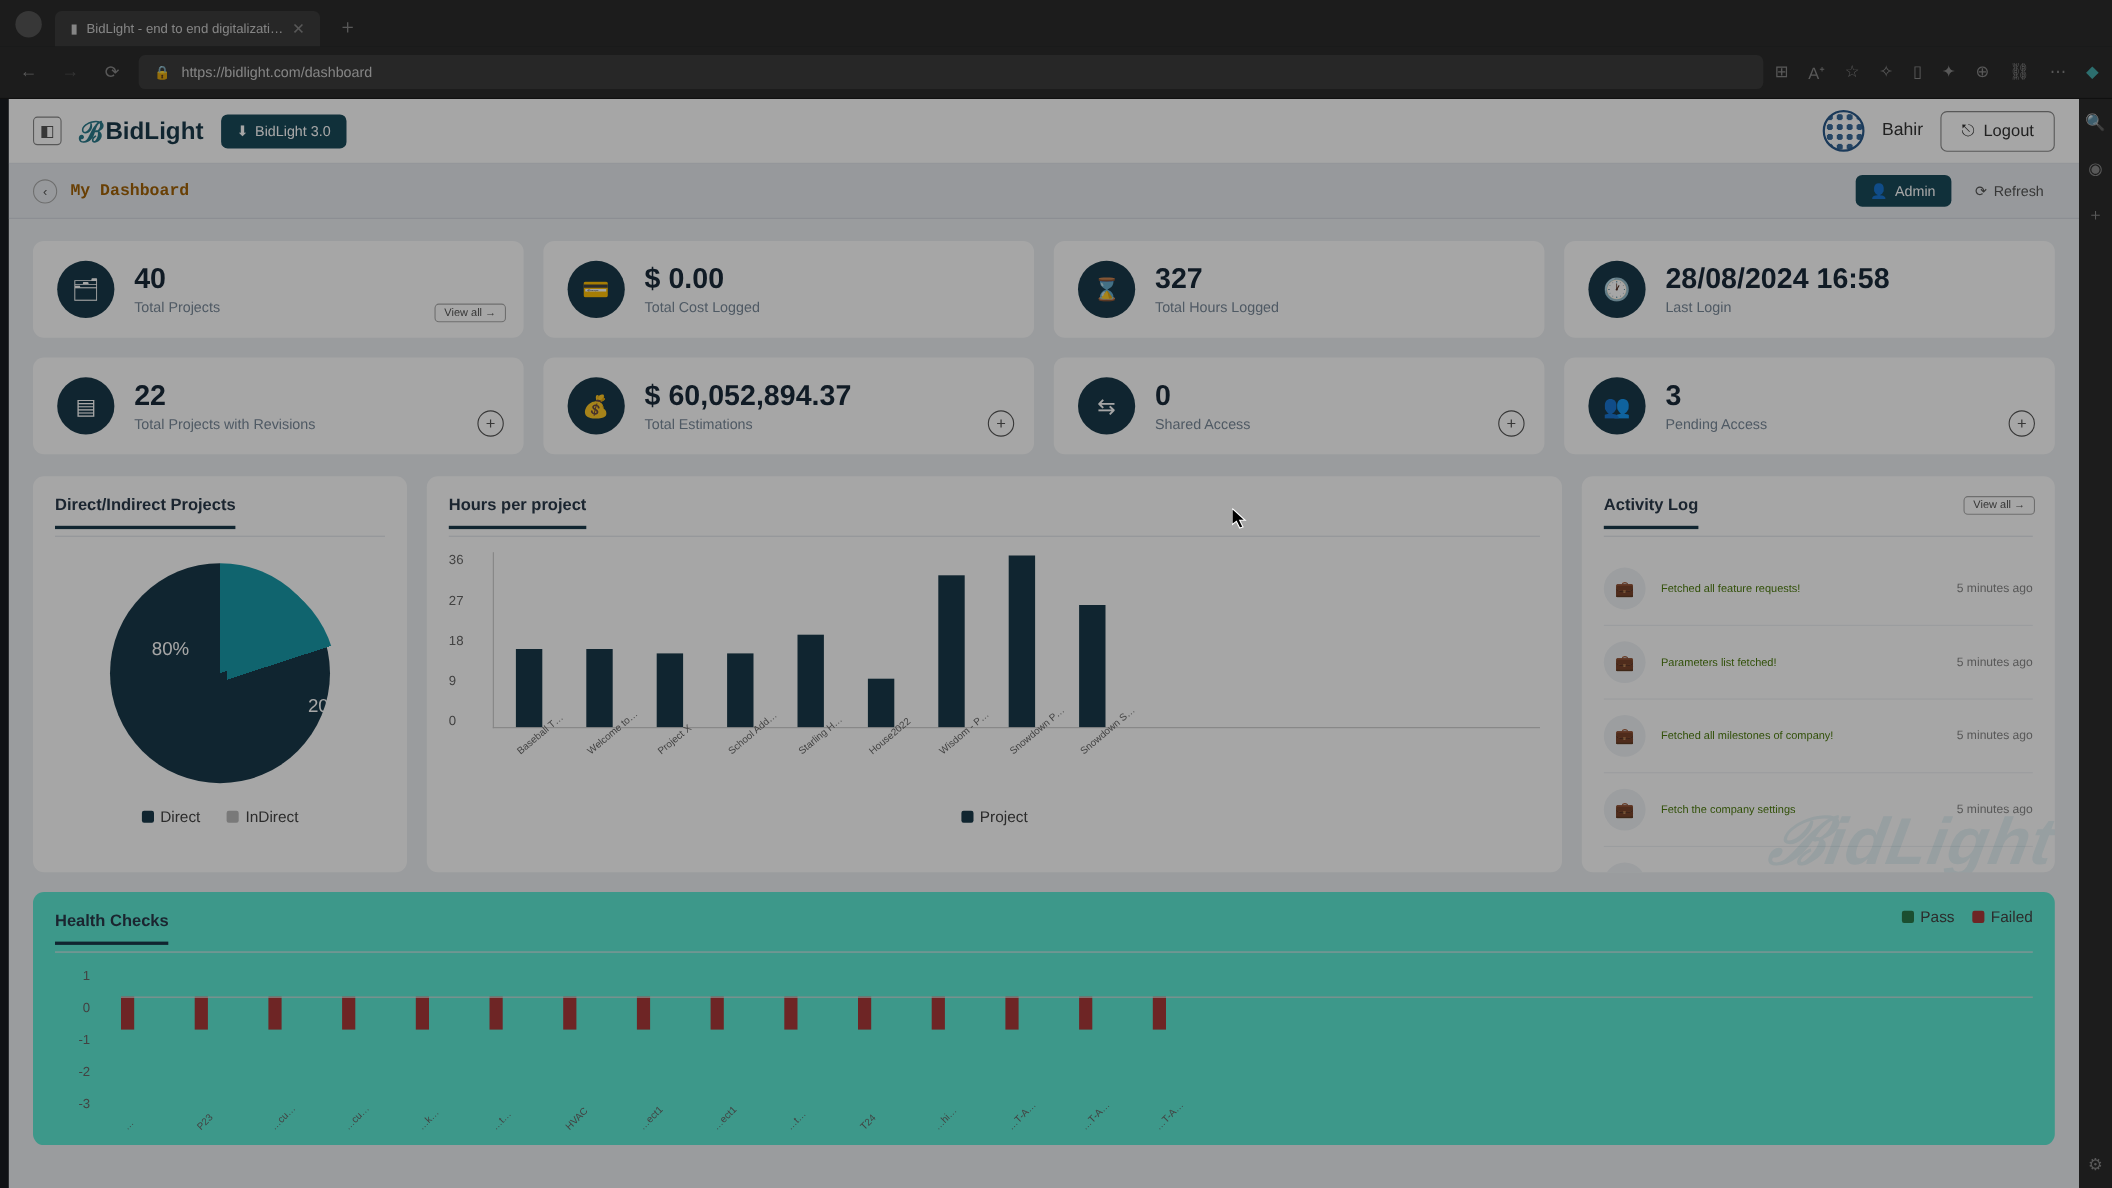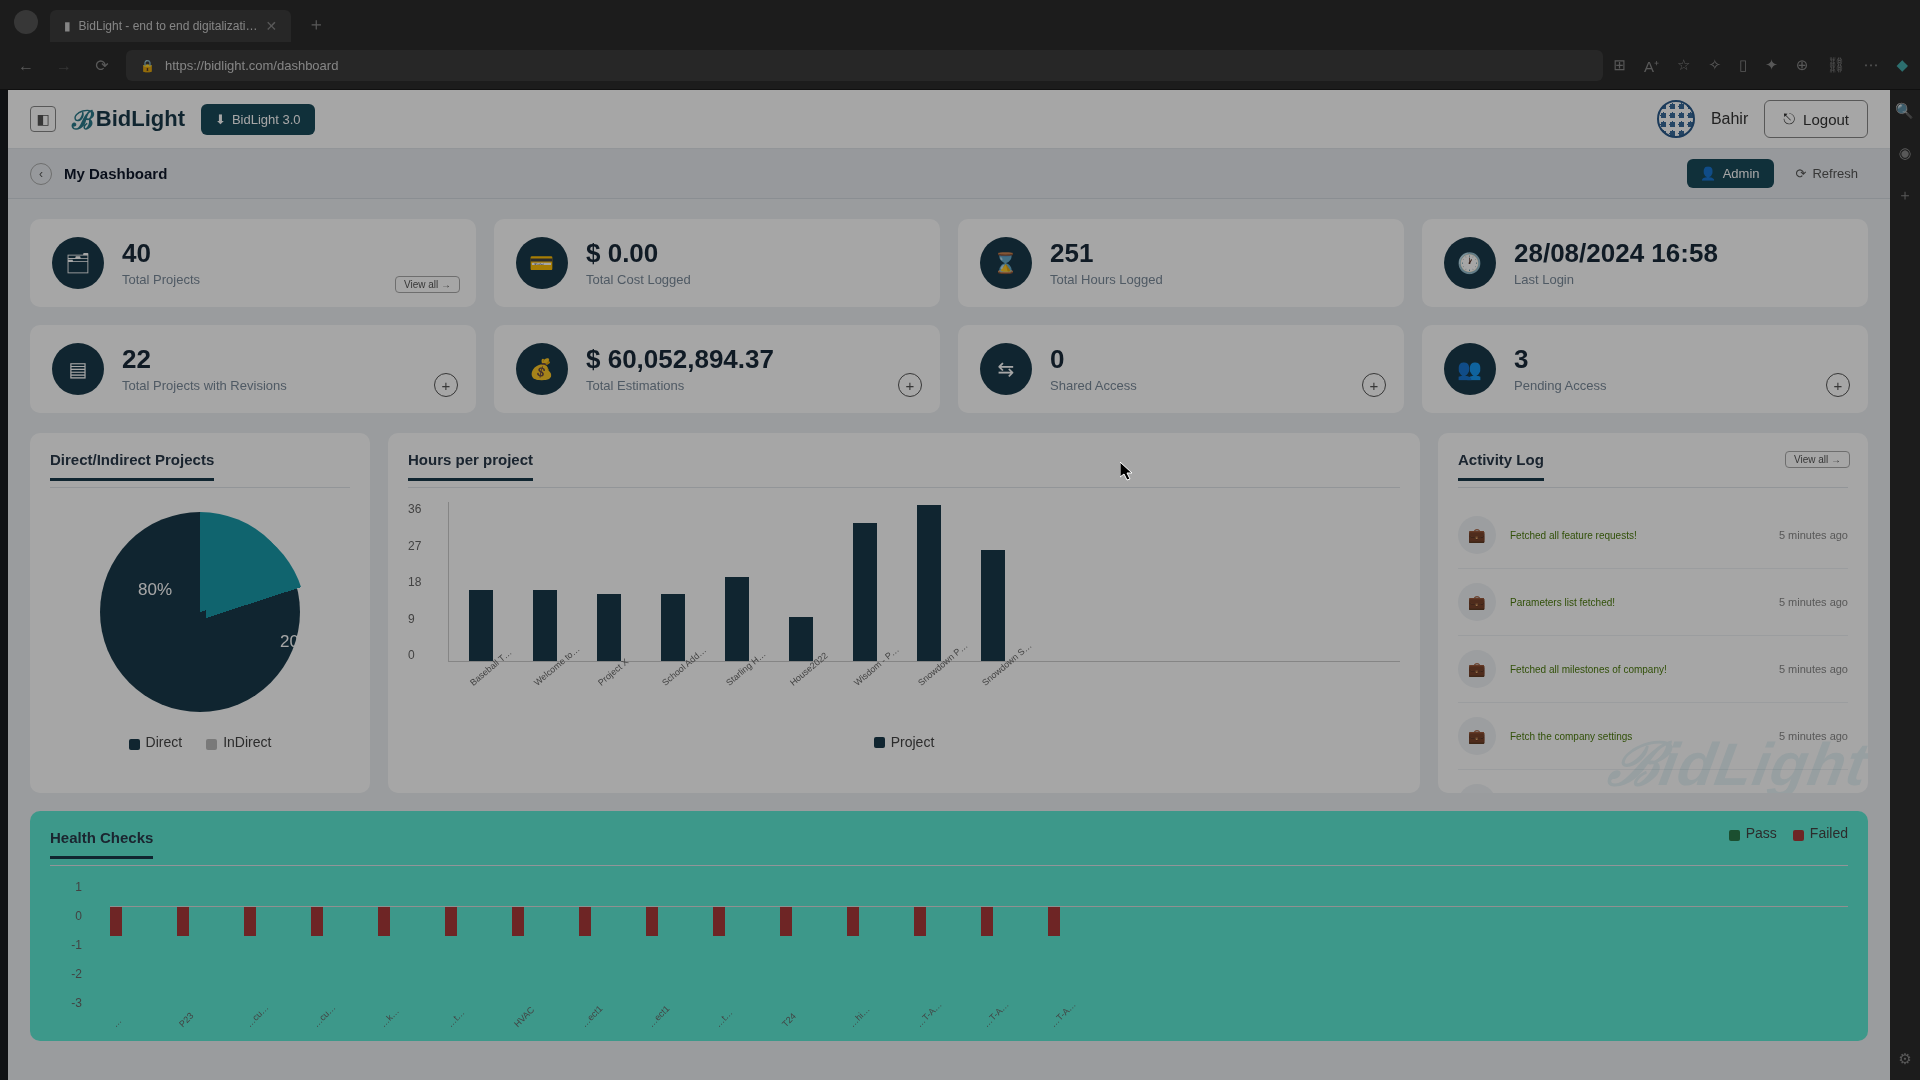--- a/index.html
+++ b/index.html
@@ -24,21 +24,21 @@
 .logo-mark { color: #2a7a8a; font-size: 26px; }
 .bidlight-btn { background: #1a4a5a; color: #fff; padding: 8px 14px; border-radius: 6px; font-size: 13px; display: flex; align-items: center; gap: 6px; }
 .spacer { flex: 1; }
 .user-avatar { width: 38px; height: 38px; background: radial-gradient(circle, #3a6a9a 3px, transparent 3px); background-size: 9px 9px; border-radius: 50%; border: 2px solid #2a5a8a; }
 .user-name { font-size: 16px; color: #333; font-weight: 500; }
 .logout-btn { border: 1px solid #888; padding: 9px 18px; border-radius: 6px; font-size: 15px; color: #333; display: flex; align-items: center; gap: 8px; }
 
 
 .breadcrumb-bar { background: #e8ecf0; padding: 10px 22px; display: flex; align-items: center; gap: 12px; border-bottom: 1px solid #d5dae0; }
 .back-chev { width: 22px; height: 22px; border: 1px solid #aaa; border-radius: 50%; display: flex; align-items: center; justify-content: center; font-size: 12px; color: #555; }
-.breadcrumb-title { font-size: 15px; font-weight: 600; color: #0f172a; }
+.breadcrumb-title { font-size: 15px; font-weight: 600; color: #a16207; font-family: Liberation Mono, monospace; }
 .admin-btn { background: #1a4a5a; color: #fff; padding: 7px 14px; border-radius: 6px; font-size: 13px; display: flex; align-items: center; gap: 6px; }
 .refresh-btn { color: #555; font-size: 13px; display: flex; align-items: center; gap: 6px; padding: 7px 10px; }
 
 
 .dash { padding: 20px 22px; display: grid; grid-template-columns: repeat(4, 1fr); gap: 18px; }
 .stat-card { background: #fff; border-radius: 10px; padding: 18px 22px; display: flex; align-items: center; gap: 18px; position: relative; }
 .stat-icon { width: 52px; height: 52px; border-radius: 50%; background: #1a3a4a; color: #fff; display: flex; align-items: center; justify-content: center; font-size: 20px; flex-shrink: 0; }
 .stat-body { flex: 1; }
 .stat-value { font-size: 26px; font-weight: 700; color: #1a2a3a; line-height: 1.1; }
 .stat-label { font-size: 13px; color: #7a8a9a; margin-top: 4px; }
@@ -51,21 +51,21 @@
 .chart-title { font-size: 15px; font-weight: 600; color: #2a3a4a; padding-bottom: 10px; border-bottom: 3px solid #1a3a4a; display: inline-block; border-bottom-width: 3px; margin-bottom: 6px; }
 .chart-title-wrap { border-bottom: 1px solid #e0e5ea; margin-bottom: 14px; }
 
 
 .pie-wrap { display: flex; flex-direction: column; align-items: center; }
 .pie { width: 200px; height: 200px; border-radius: 50%; background: conic-gradient(#1a9aaa 0deg 72deg, #1a3a4a 72deg 360deg); position: relative; margin: 10px 0; }
 .pie-slice-out { position: absolute; width: 200px; height: 200px; border-radius: 50%; background: conic-gradient(#1a9aaa 0deg 72deg, transparent 72deg 360deg); transform: translate(6px, 6px); }
 .pie-label-80 { position: absolute; left: 38px; top: 68px; color: #fff; font-size: 17px; font-weight: 500; }
 .pie-label-20 { position: absolute; right: -14px; top: 120px; color: #fff; font-size: 17px; font-weight: 500; }
 .legend { display: flex; gap: 24px; margin-top: 12px; font-size: 14px; color: #444; }
-.legend-item { display: flex; align-items: flex-end; gap: 6px; }
+.legend-item { display: flex; align-items: center; gap: 6px; }
 .legend-sq { width: 11px; height: 11px; border-radius: 2px; }
 
 
 .bar-chart { height: 200px; position: relative; margin-top: 8px; padding-left: 40px; }
 .y-axis { position: absolute; left: 0; top: 0; height: 160px; display: flex; flex-direction: column; justify-content: space-between; font-size: 12px; color: #666; text-align: left; width: 32px; }
 .bars { display: flex; align-items: flex-end; height: 160px; gap: 40px; padding-left: 20px; border-left: 1px solid #ccc; border-bottom: 1px solid #ccc; }
 .bar { width: 24px; background: #1a3a4a; }
 .x-labels { display: flex; gap: 40px; padding-left: 20px; margin-top: 6px; }
 .x-label { width: 24px; font-size: 9px; color: #666; transform: rotate(-40deg); transform-origin: top left; white-space: nowrap; margin-top: 12px; }
 .bar-legend { text-align: center; margin-top: 32px; font-size: 14px; color: #444; display: flex; justify-content: center; align-items: center; gap: 6px; }
@@ -180,21 +180,21 @@
     <div class="stat-card">
       <div class="stat-icon">💳</div>
       <div class="stat-body">
         <div class="stat-value">$ 0.00</div>
         <div class="stat-label">Total Cost Logged</div>
       </div>
     </div>
     <div class="stat-card">
       <div class="stat-icon">⌛</div>
       <div class="stat-body">
-        <div class="stat-value">251</div>
+        <div class="stat-value">327</div>
         <div class="stat-label">Total Hours Logged</div>
       </div>
     </div>
     <div class="stat-card">
       <div class="stat-icon">🕐</div>
       <div class="stat-body">
         <div class="stat-value">28/08/2024 16:58</div>
         <div class="stat-label">Last Login</div>
       </div>
     </div>

